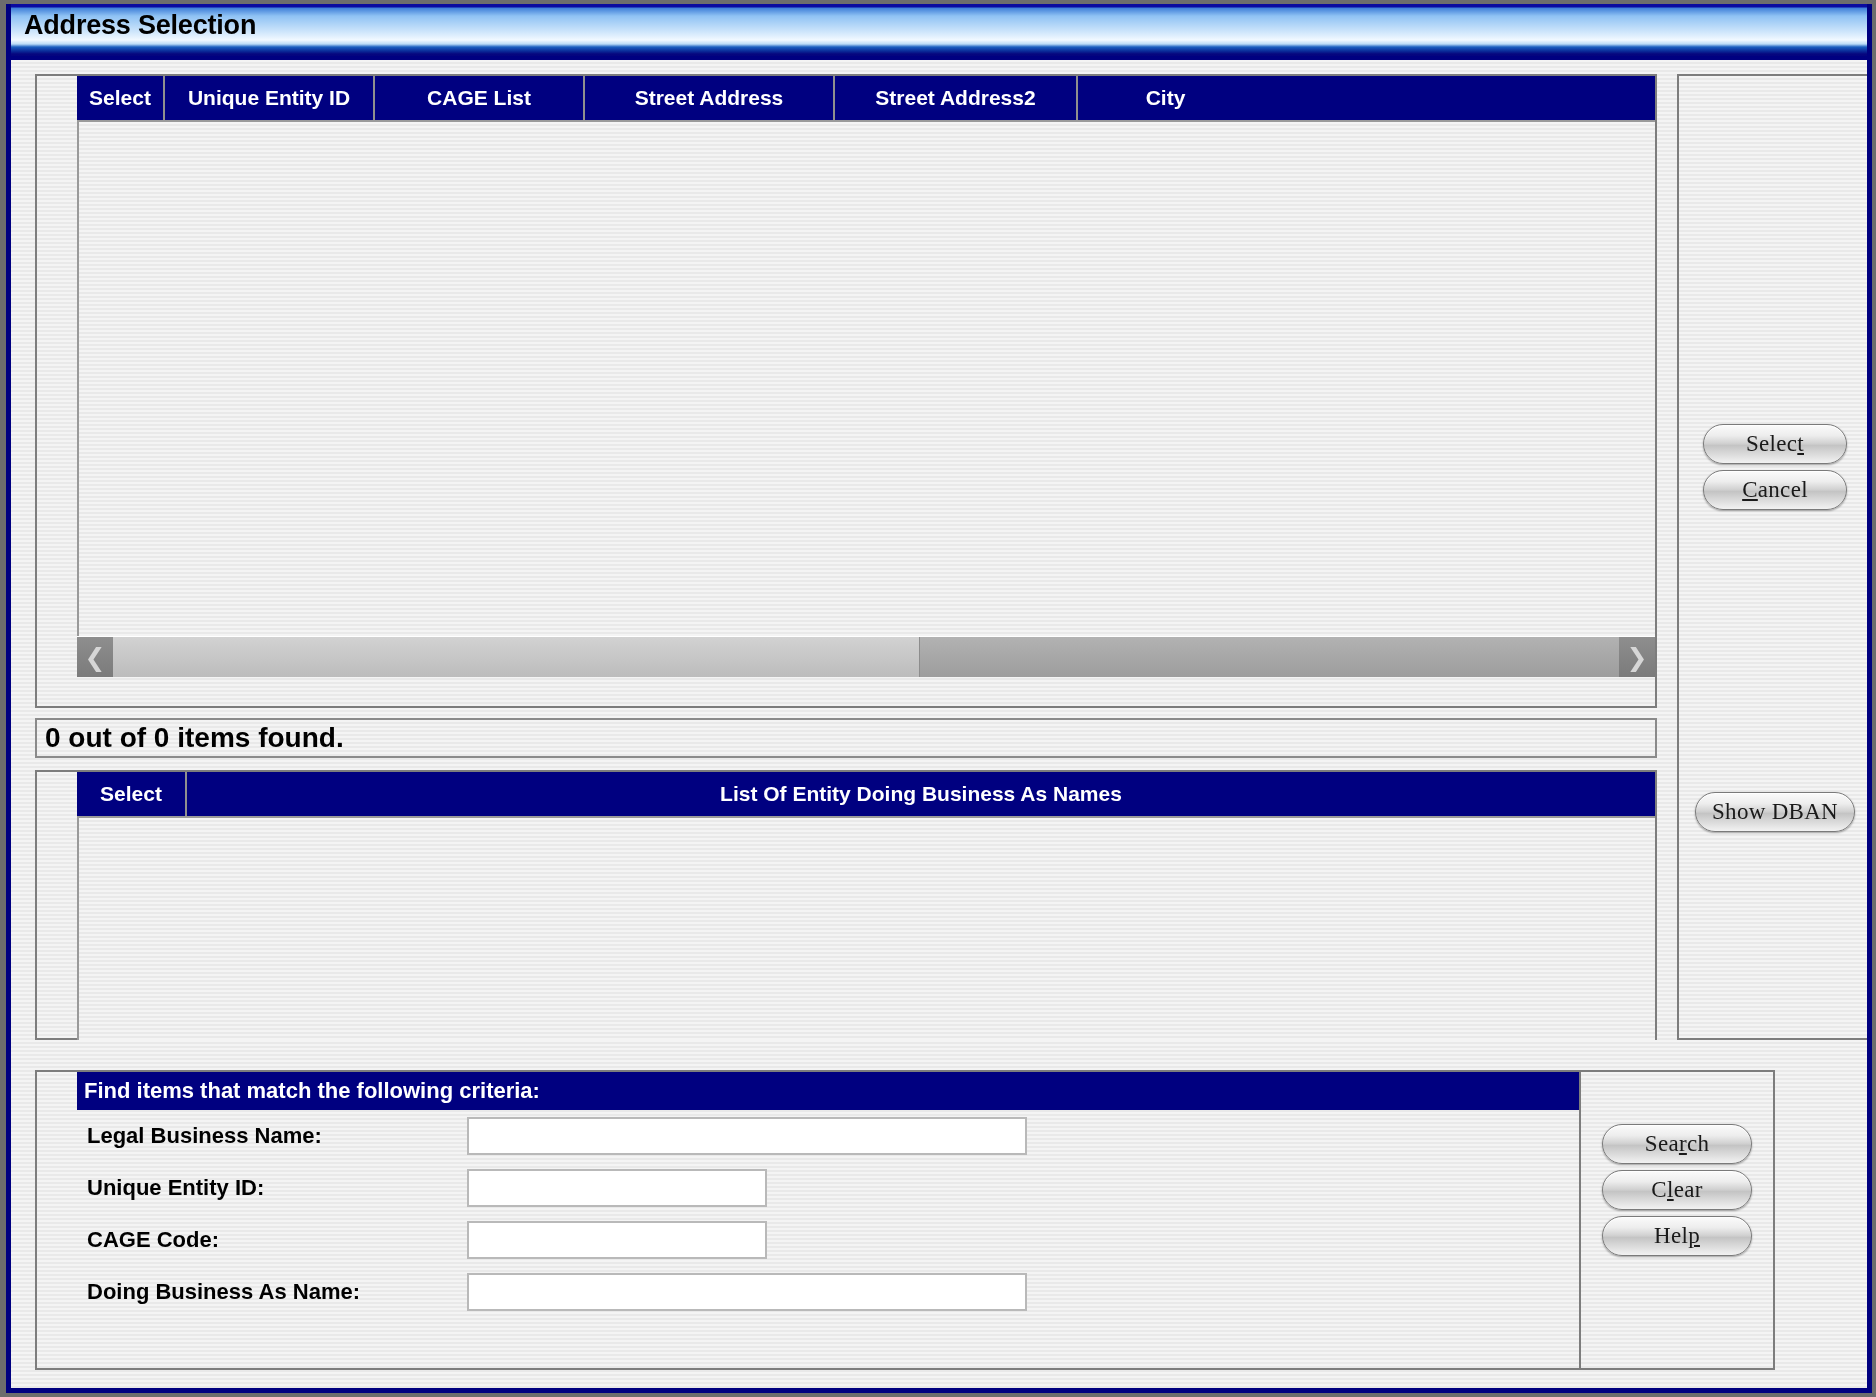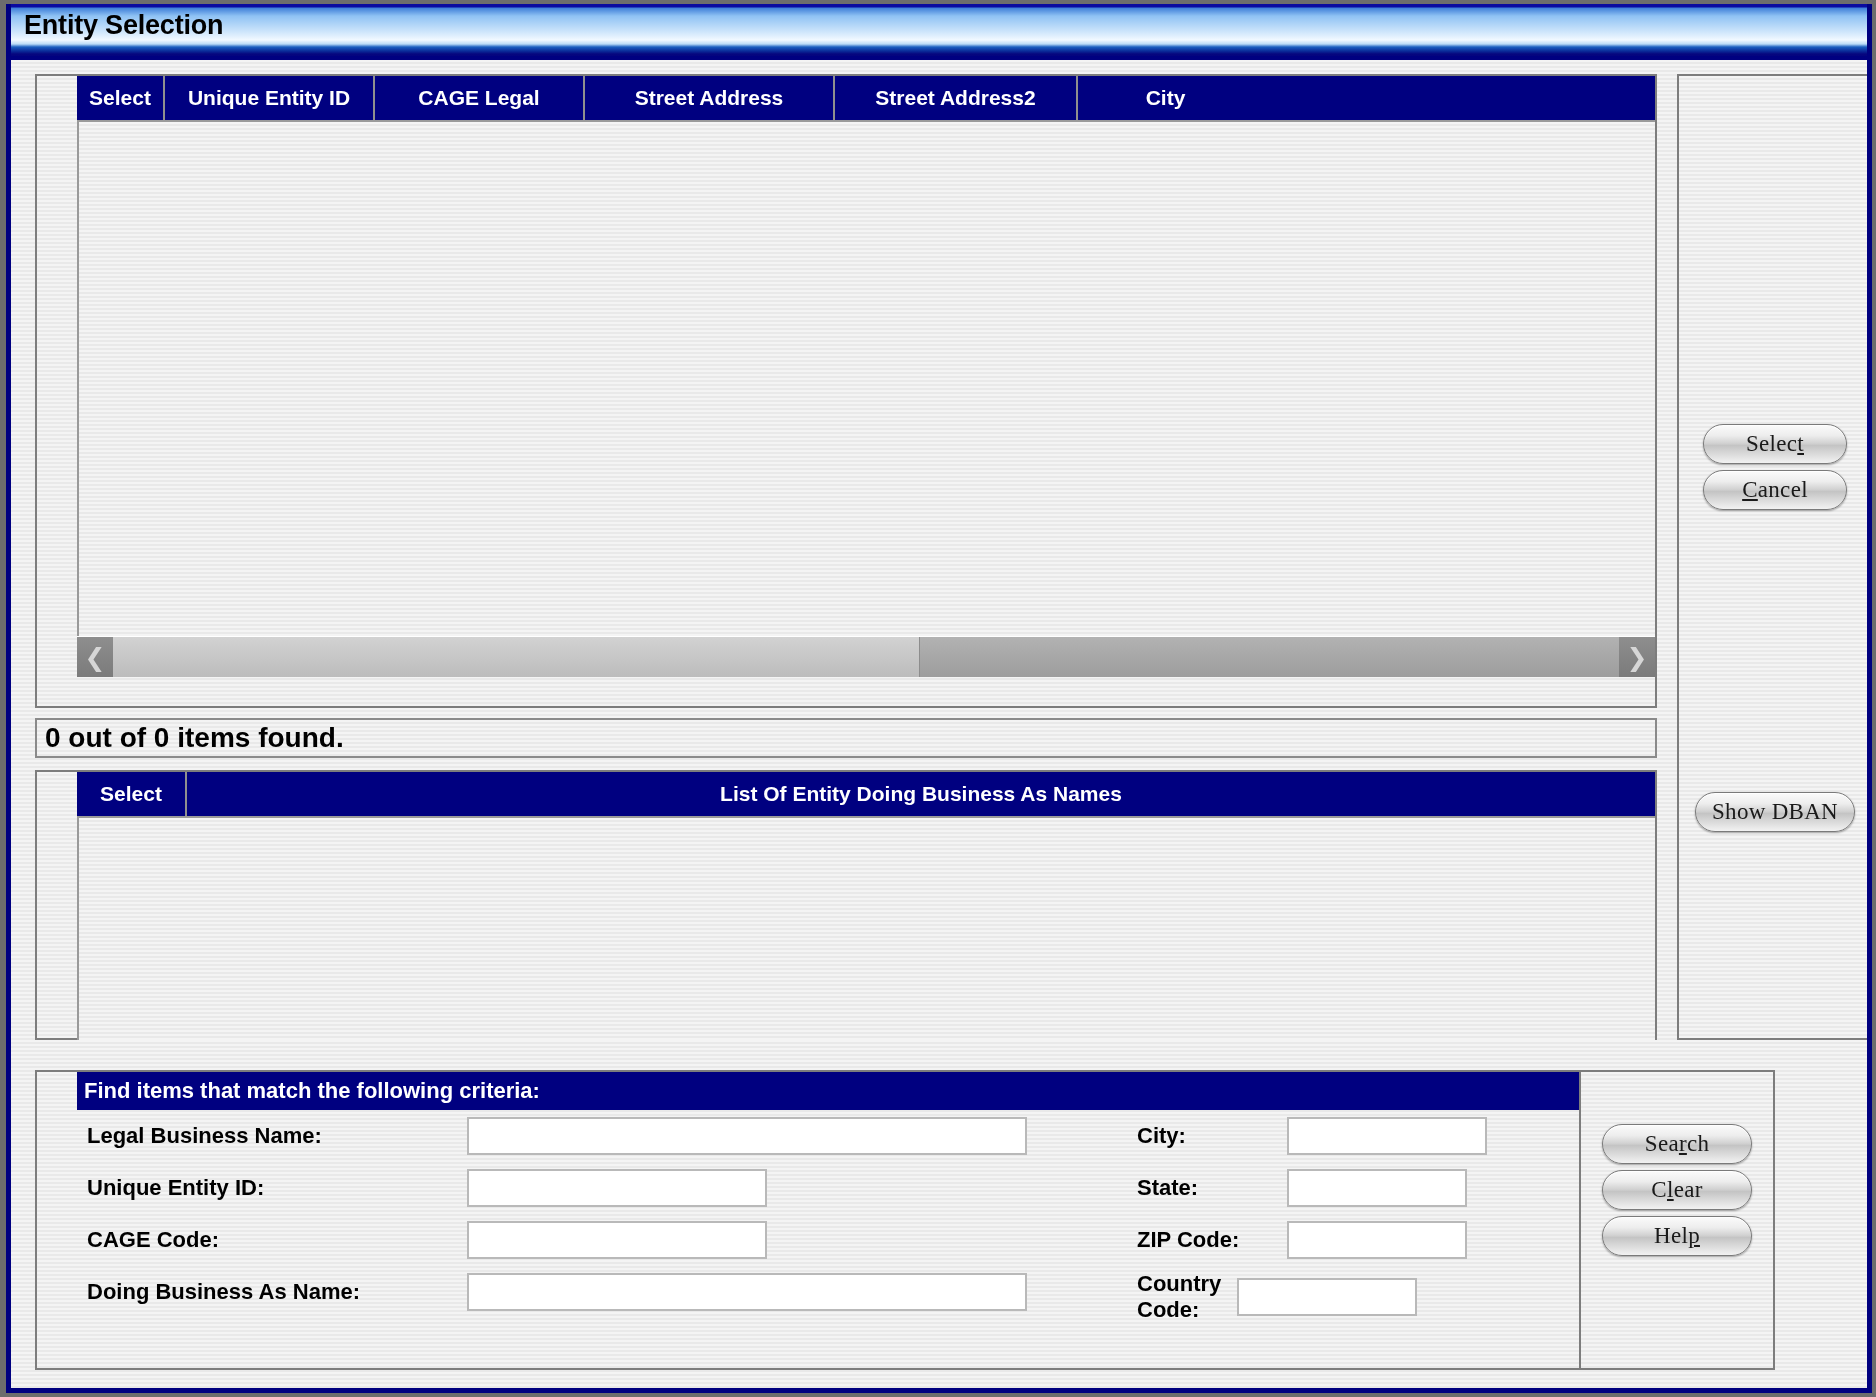--- a/index.html
+++ b/index.html
@@ -349,31 +349,31 @@
     align-items: center;
     gap: 6px;
   }
 </style>
 </head>
 <body>
 
 <div id="window">
 
   <div id="titlebar">
-    <div id="title-text">Entity Selection</div>
+    <div id="title-text">Address Selection</div>
     <div id="title-underline"></div>
   </div>
 
   <div id="client" class="striped">
 
     <div id="grid-panel" class="panel striped">
       <div id="grid-header">
           <div class="gh-cell" style="width: 88px;">Select</div>
           <div class="gh-cell" style="width: 210px;">Unique Entity ID</div>
-          <div class="gh-cell" style="width: 210px;">CAGE Legal</div>
+          <div class="gh-cell" style="width: 210px;">CAGE List</div>
           <div class="gh-cell" style="width: 250px;">Street Address</div>
           <div class="gh-cell" style="width: 243px;">Street Address2</div>
           <div class="gh-cell" style="width: 175px;">City</div>
         </div>
       <div id="grid-body" class="striped"></div>
       <div id="hscroll">
         <div class="sb-arrow">❮</div>
         <div id="sb-track">
           <div id="sb-thumb"></div>
         </div>
@@ -425,38 +425,20 @@
             </div>
             <div class="crit-row">
               <div class="crit-label">CAGE Code:</div>
               <input type="text" class="crit-input in-md" style="">
             </div>
             <div class="crit-row">
               <div class="crit-label">Doing Business As Name:</div>
               <input type="text" class="crit-input in-lg" style="">
             </div>
           </div>
-        <div class="crit-col" id="crit-right">
-            <div class="crit-row">
-              <div class="crit-label">City:</div>
-              <input type="text" class="crit-input in-sm" style="">
-            </div>
-            <div class="crit-row">
-              <div class="crit-label">State:</div>
-              <input type="text" class="crit-input in-xs" style="">
-            </div>
-            <div class="crit-row">
-              <div class="crit-label">ZIP Code:</div>
-              <input type="text" class="crit-input in-xs" style="">
-            </div>
-            <div class="crit-row" style="height: 62px;">
-              <div class="crit-label" style="width: 110px;">Country Code:</div>
-              <input type="text" class="crit-input in-xs" style="">
-            </div>
-          </div>
       </div>
     </div>
 
     <div id="right-panel-bottom" class="panel striped">
       <div class="btn-stack" id="bottom-btn-stack">
           <div class="pill w-med">
             <span>Sea</span>
             <span class="mn">r</span>
             <span>ch</span>
           </div>

